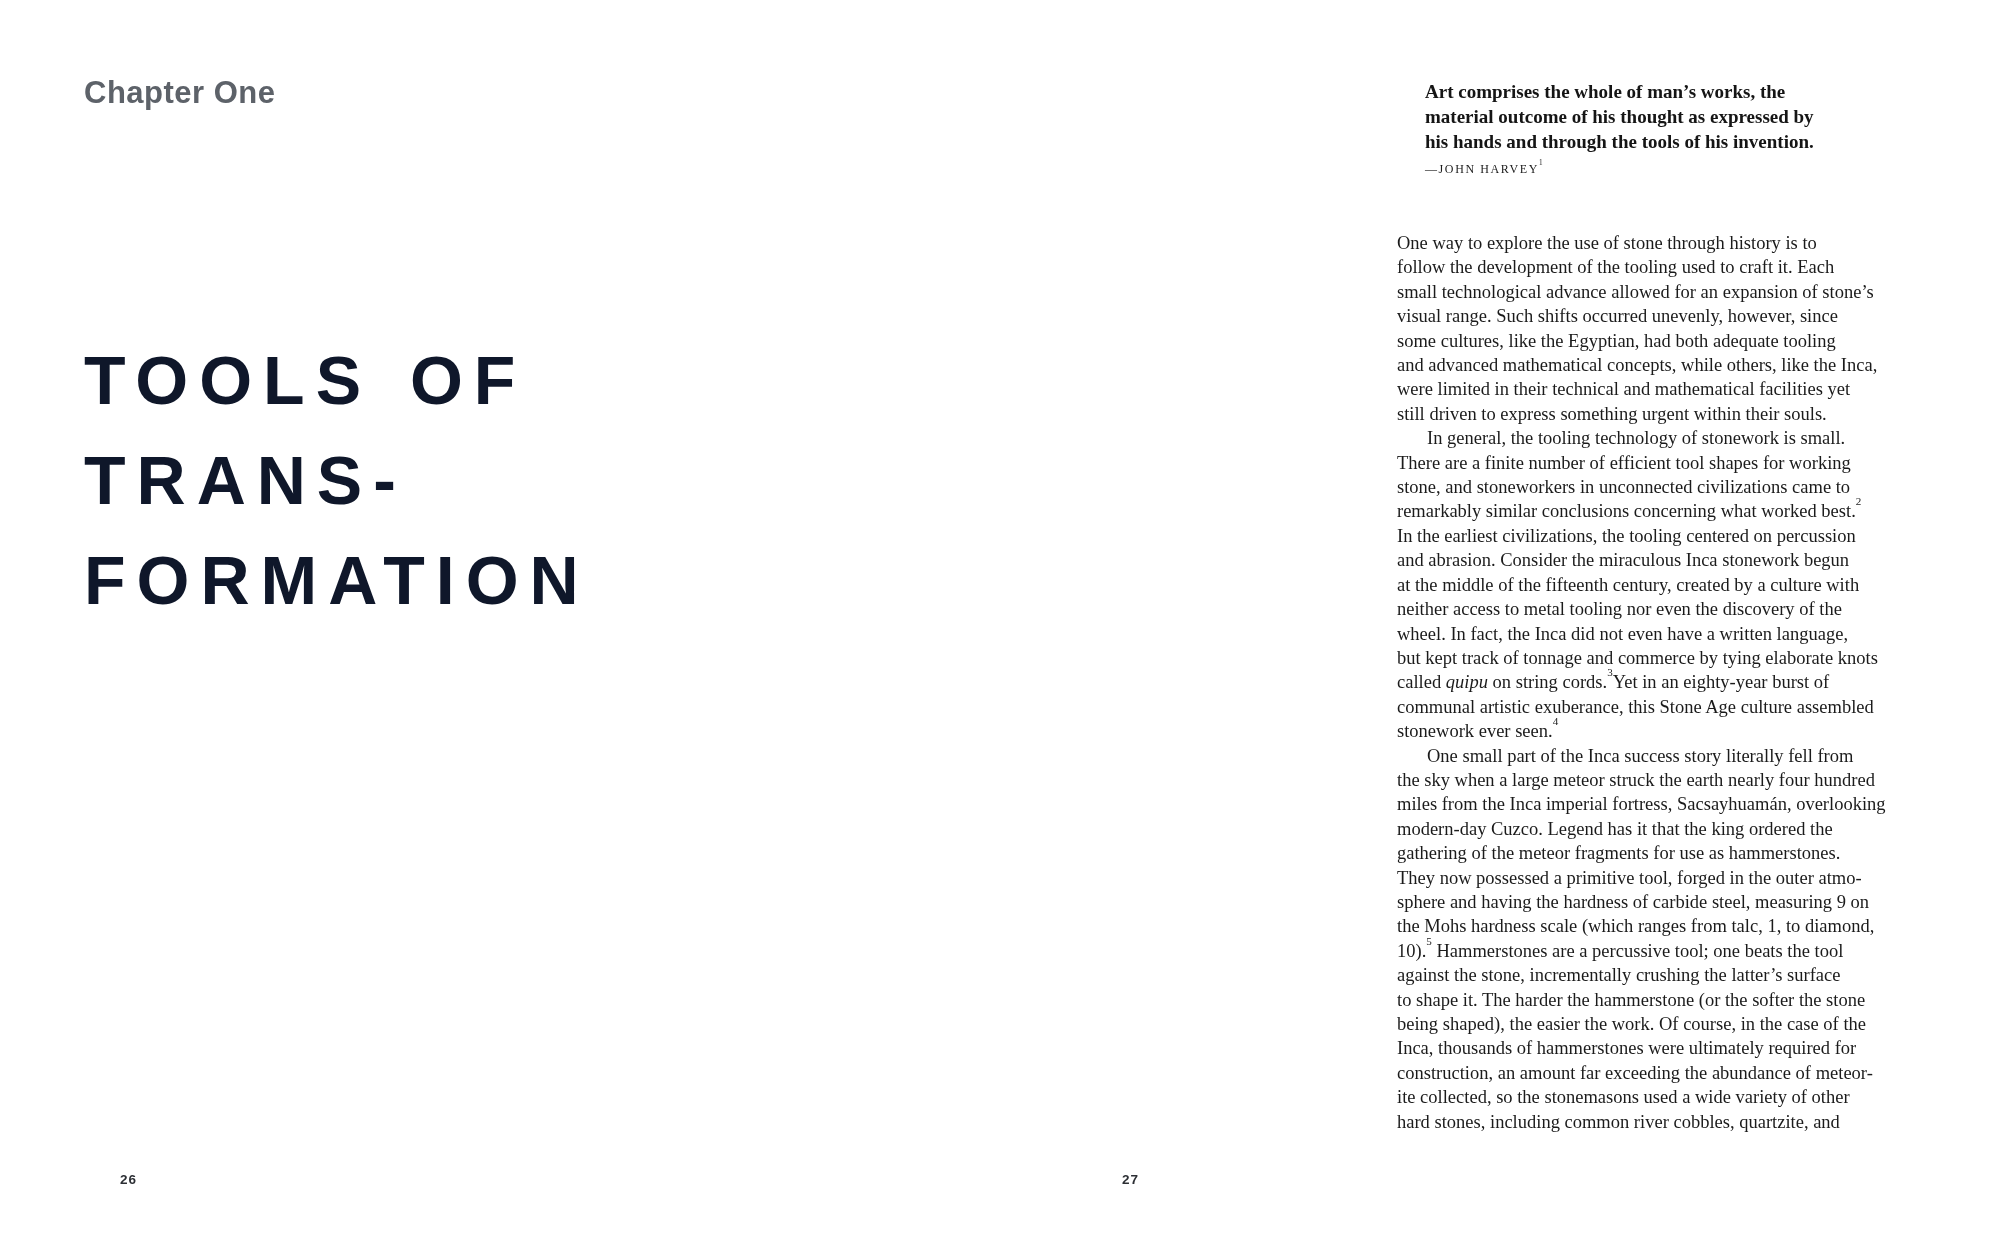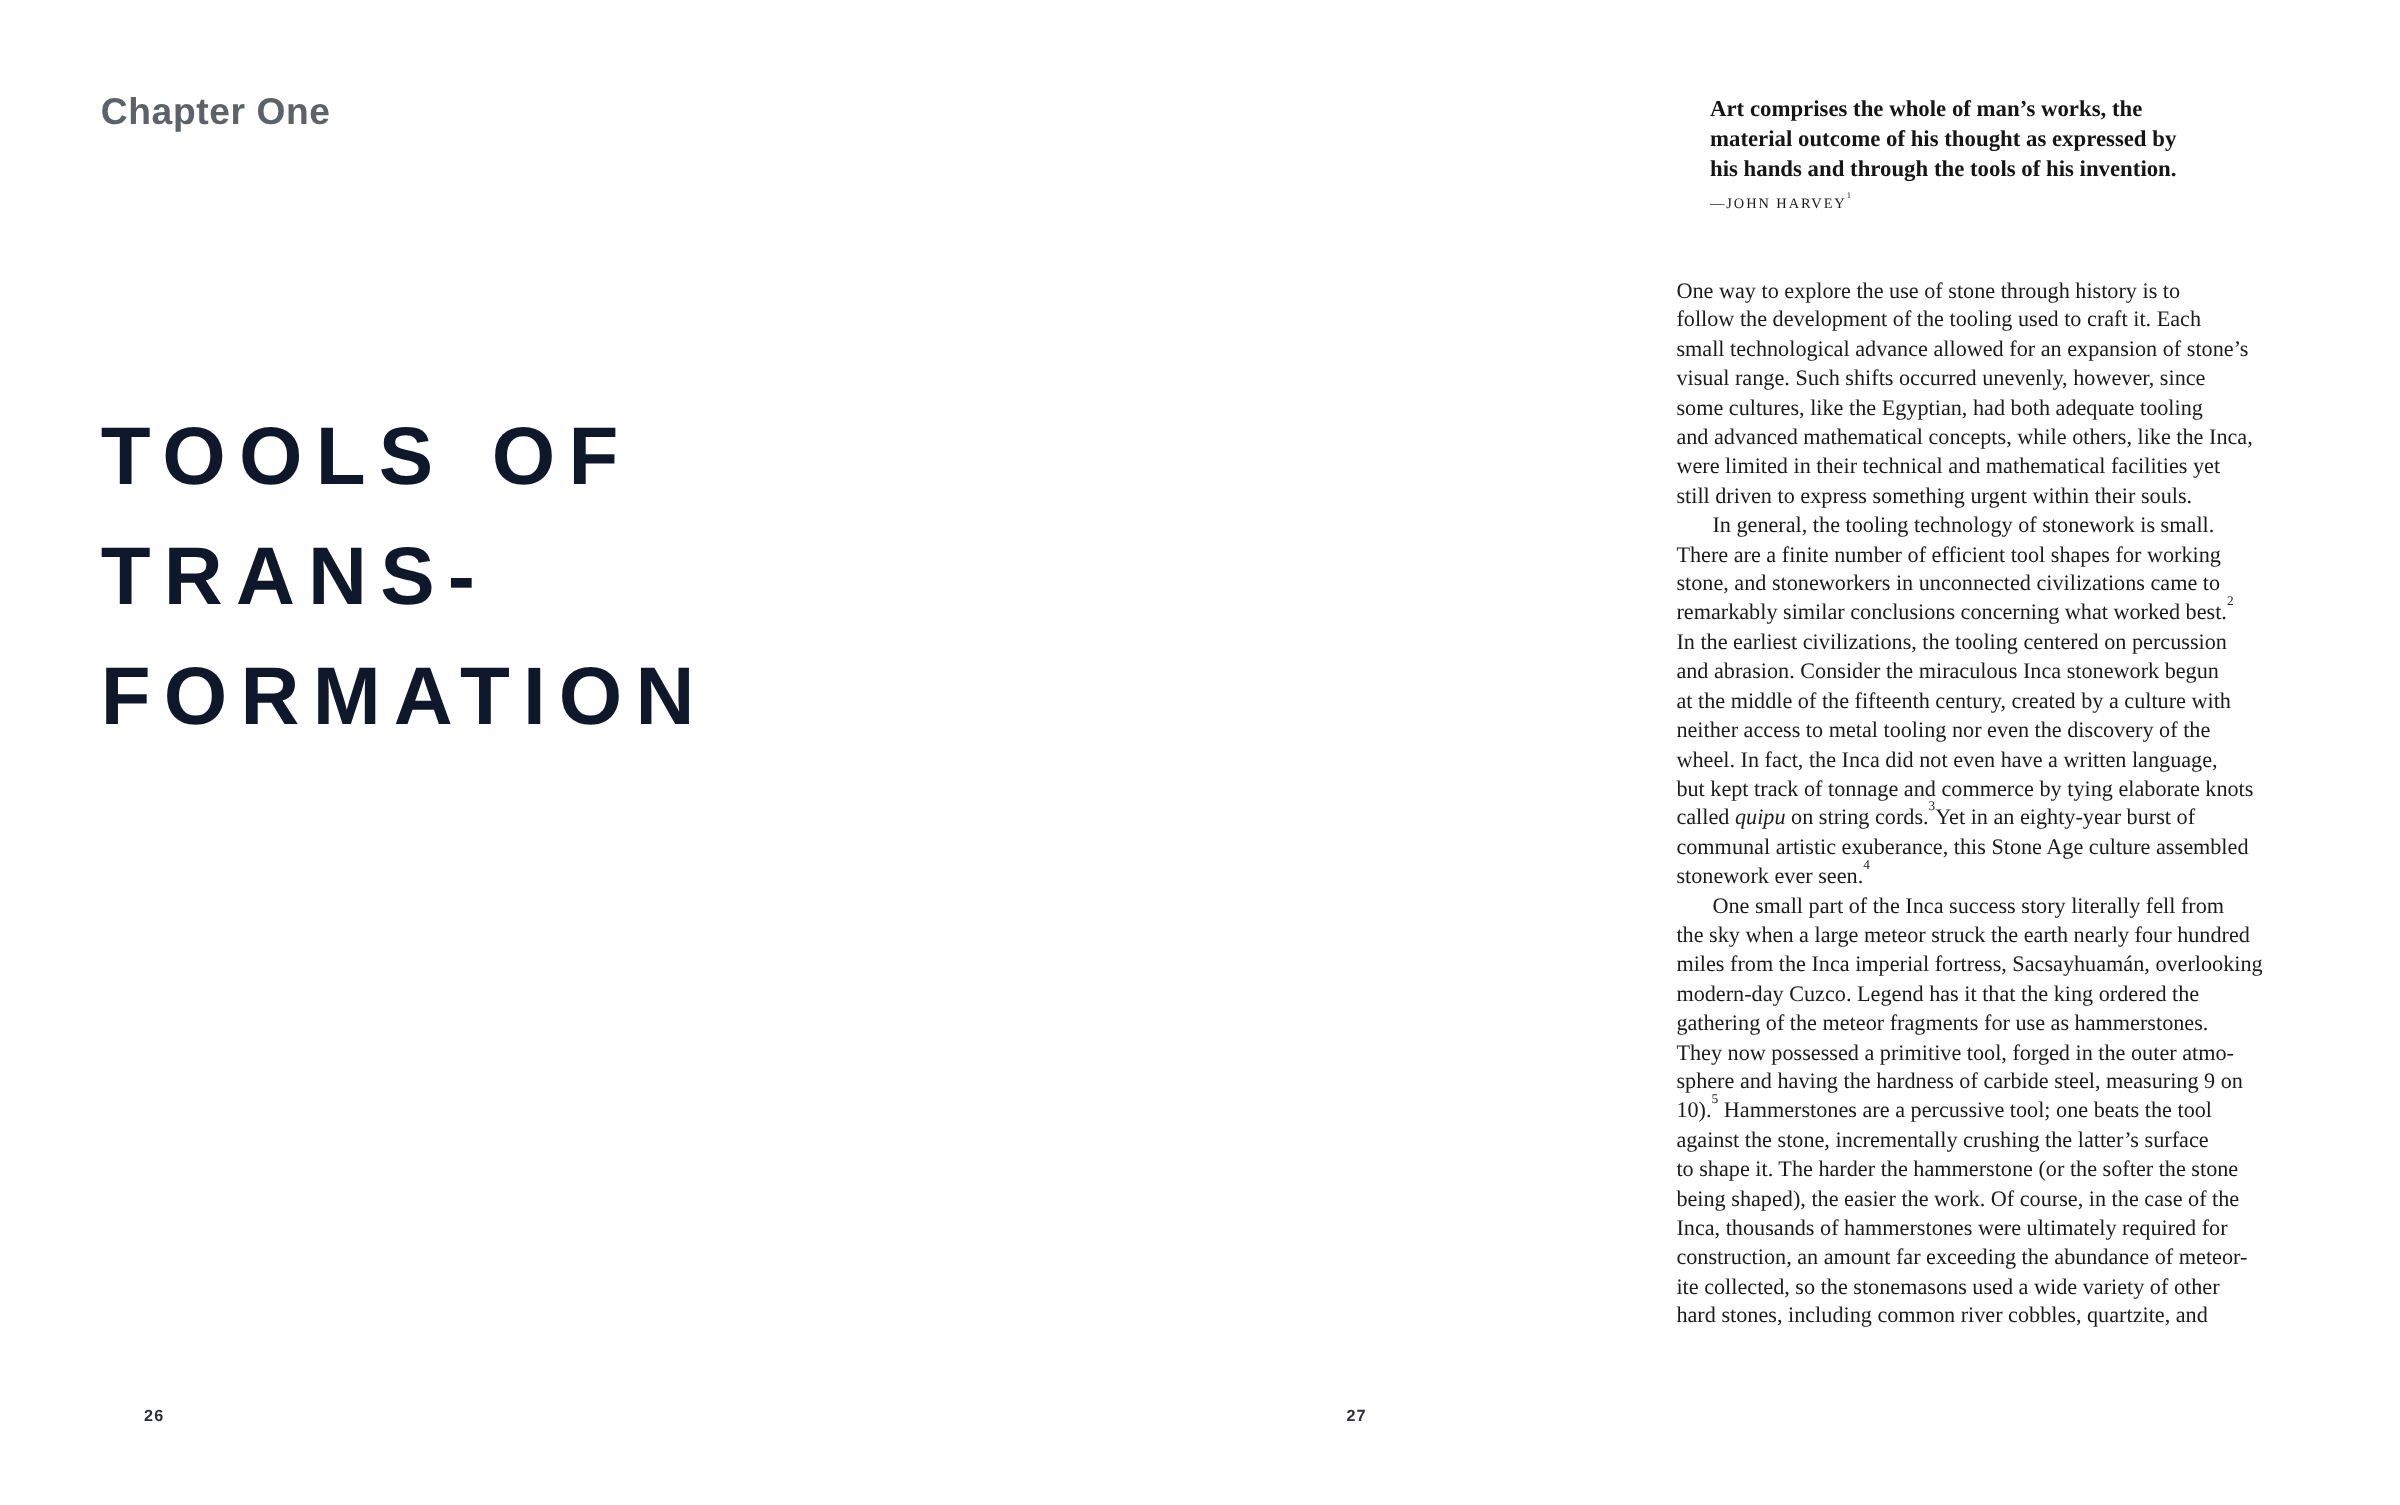--- a/index.html
+++ b/index.html
@@ -108,20 +108,21 @@
           <div class="line">stonework ever seen.<sup>4</sup></div>
         </div>
         <div class="para indent">
           <div class="line">One small part of the Inca success story literally fell from</div>
           <div class="line">the sky when a large meteor struck the earth nearly four hundred</div>
           <div class="line">miles from the Inca imperial fortress, Sacsayhuamán, overlooking</div>
           <div class="line">modern-day Cuzco. Legend has it that the king ordered the</div>
           <div class="line">gathering of the meteor fragments for use as hammerstones.</div>
           <div class="line">They now possessed a primitive tool, forged in the outer atmo-</div>
           <div class="line">sphere and having the hardness of carbide steel, measuring 9 on</div>
+          <div class="line">the Mohs hardness scale (which ranges from talc, 1, to diamond,</div>
           <div class="line">10).<sup>5</sup> Hammerstones are a percussive tool; one beats the tool</div>
           <div class="line">against the stone, incrementally crushing the latter’s surface</div>
           <div class="line">to shape it. The harder the hammerstone (or the softer the stone</div>
           <div class="line">being shaped), the easier the work. Of course, in the case of the</div>
           <div class="line">Inca, thousands of hammerstones were ultimately required for</div>
           <div class="line">construction, an amount far exceeding the abundance of meteor-</div>
           <div class="line">ite collected, so the stonemasons used a wide variety of other</div>
           <div class="line">hard stones, including common river cobbles, quartzite, and</div>
         </div>
       </div>

